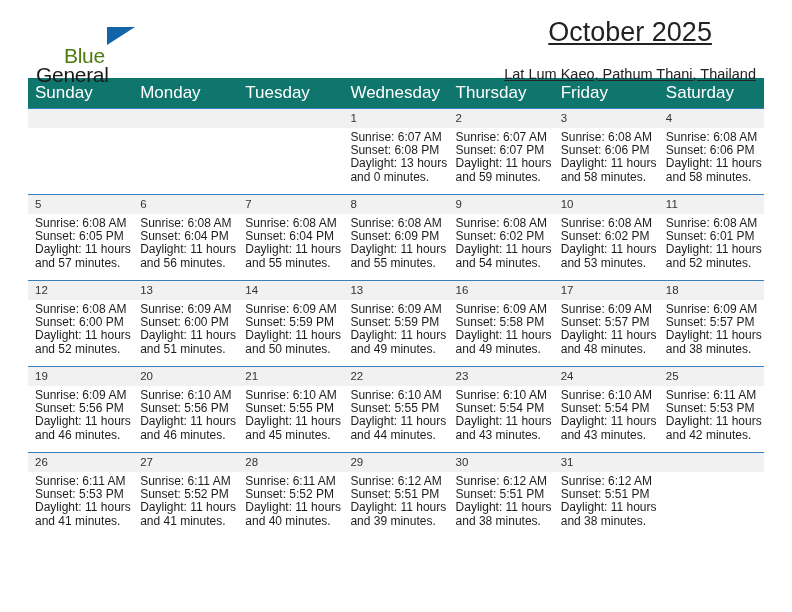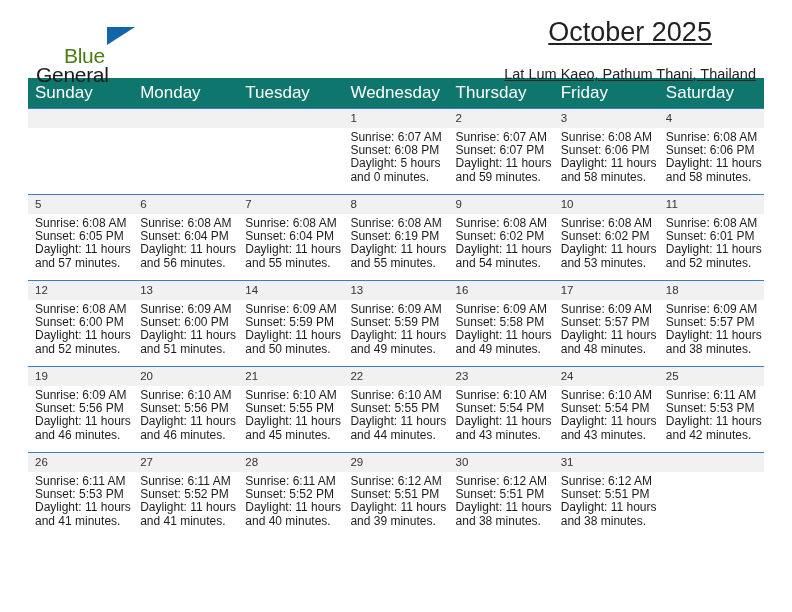--- a/index.html
+++ b/index.html
@@ -167,21 +167,21 @@
             <div class="daynum empty"></div>
           </td>
           <td>
             <div class="daynum empty"></div>
           </td>
           <td>
             <div class="daynum">1</div>
             <div class="cellinfo">
               <div>Sunrise: 6:07 AM</div>
               <div>Sunset: 6:08 PM</div>
-              <div>Daylight: 5 hours</div>
+              <div>Daylight: 13 hours</div>
               <div>and 0 minutes.</div>
             </div>
           </td>
           <td>
             <div class="daynum">2</div>
             <div class="cellinfo">
               <div>Sunrise: 6:07 AM</div>
               <div>Sunset: 6:07 PM</div>
               <div>Daylight: 11 hours</div>
               <div>and 59 minutes.</div>
@@ -231,21 +231,21 @@
               <div>Sunrise: 6:08 AM</div>
               <div>Sunset: 6:04 PM</div>
               <div>Daylight: 11 hours</div>
               <div>and 55 minutes.</div>
             </div>
           </td>
           <td>
             <div class="daynum">8</div>
             <div class="cellinfo">
               <div>Sunrise: 6:08 AM</div>
-              <div>Sunset: 6:19 PM</div>
+              <div>Sunset: 6:09 PM</div>
               <div>Daylight: 11 hours</div>
               <div>and 55 minutes.</div>
             </div>
           </td>
           <td>
             <div class="daynum">9</div>
             <div class="cellinfo">
               <div>Sunrise: 6:08 AM</div>
               <div>Sunset: 6:02 PM</div>
               <div>Daylight: 11 hours</div>

